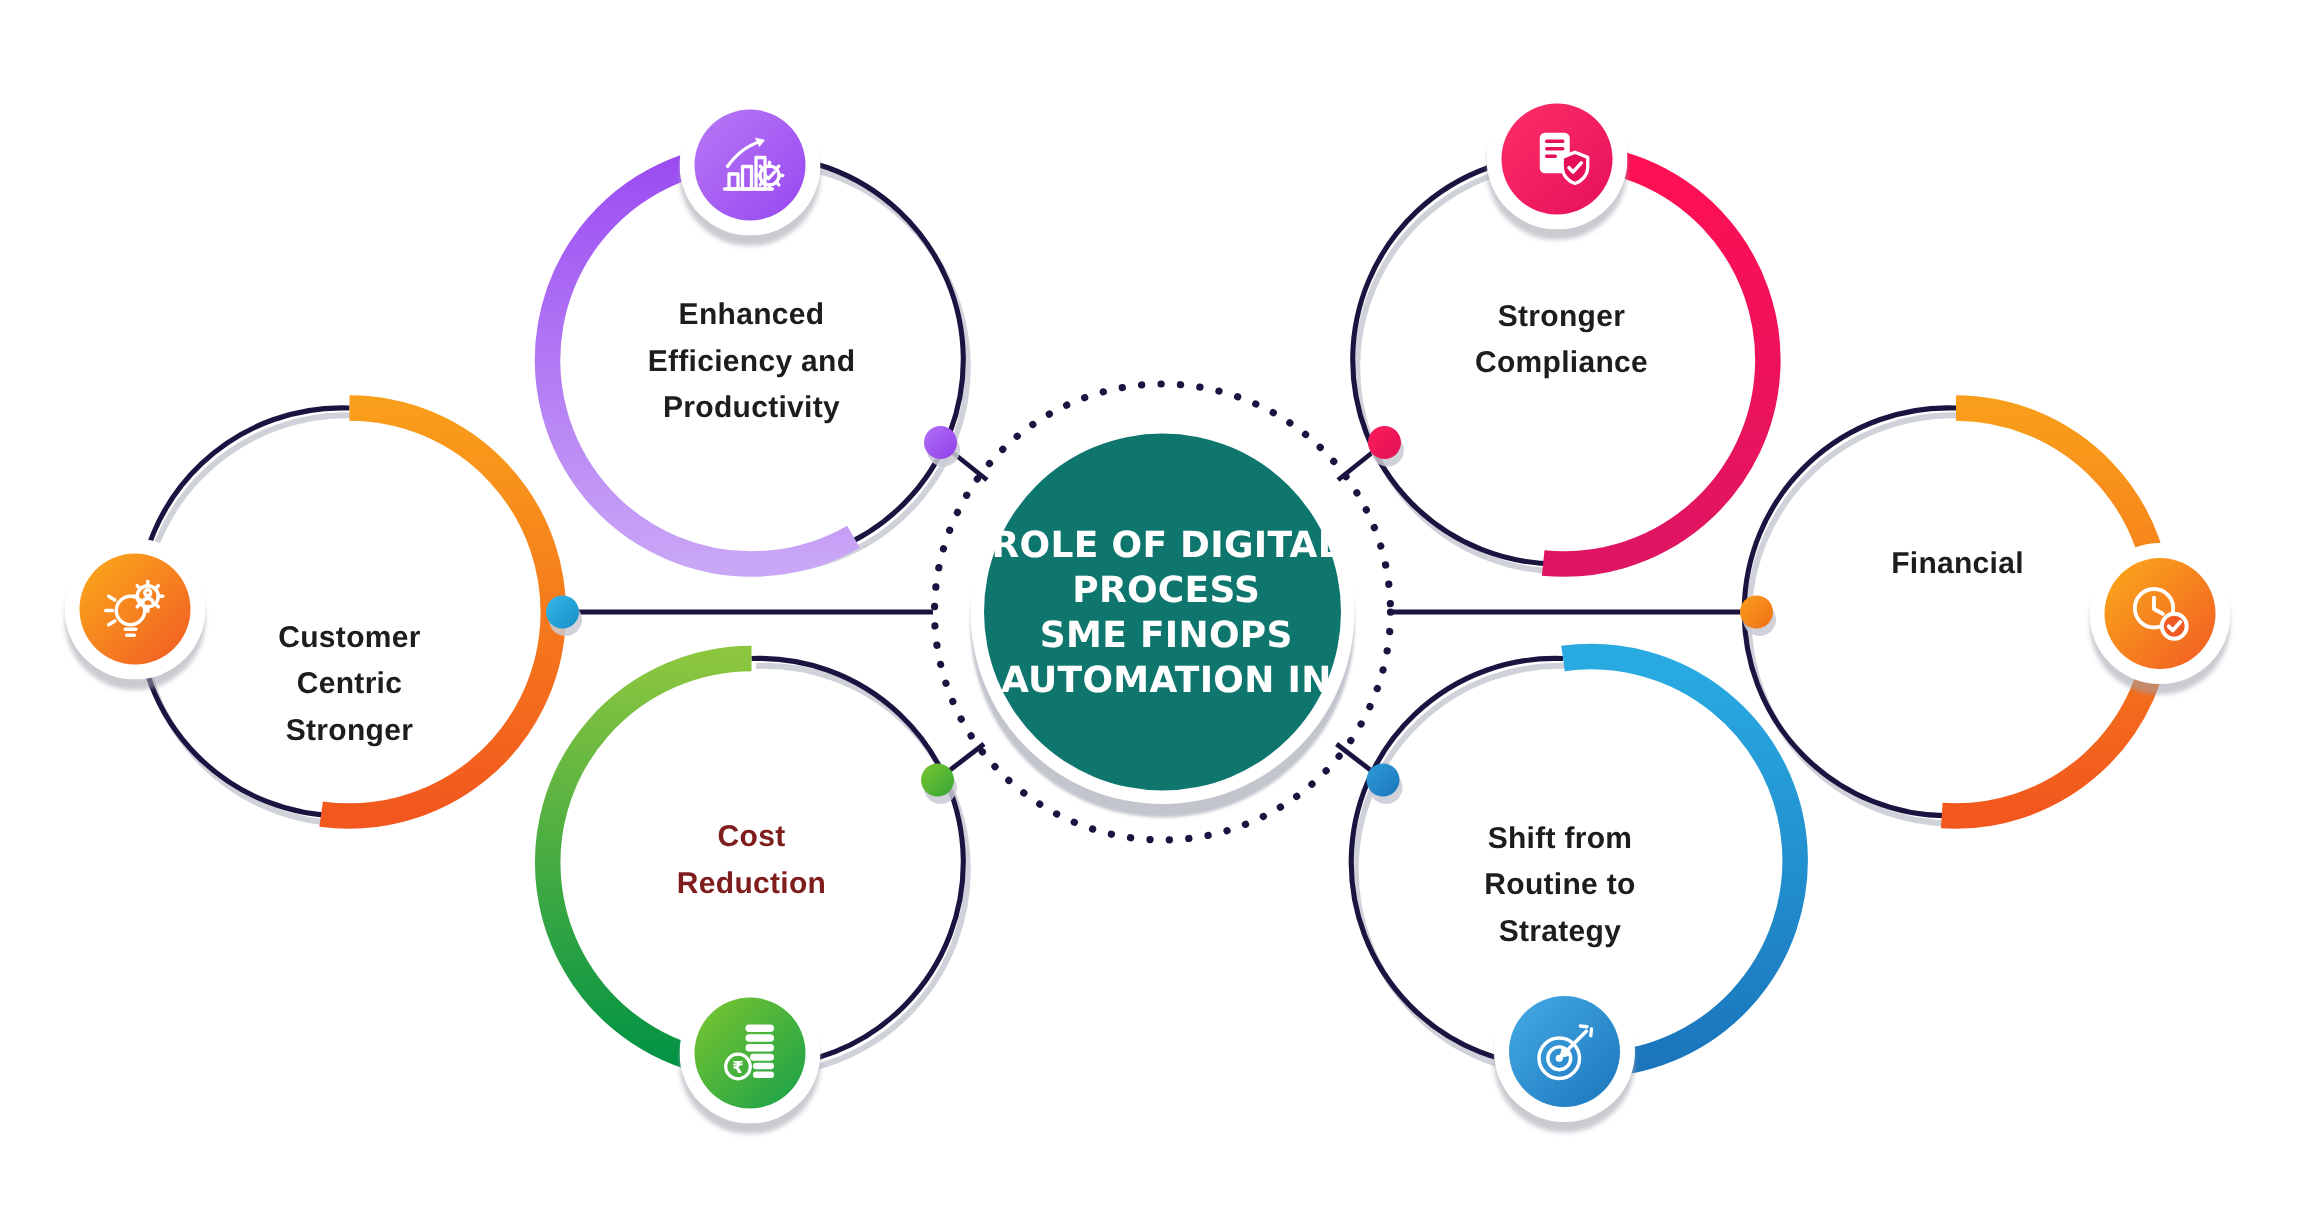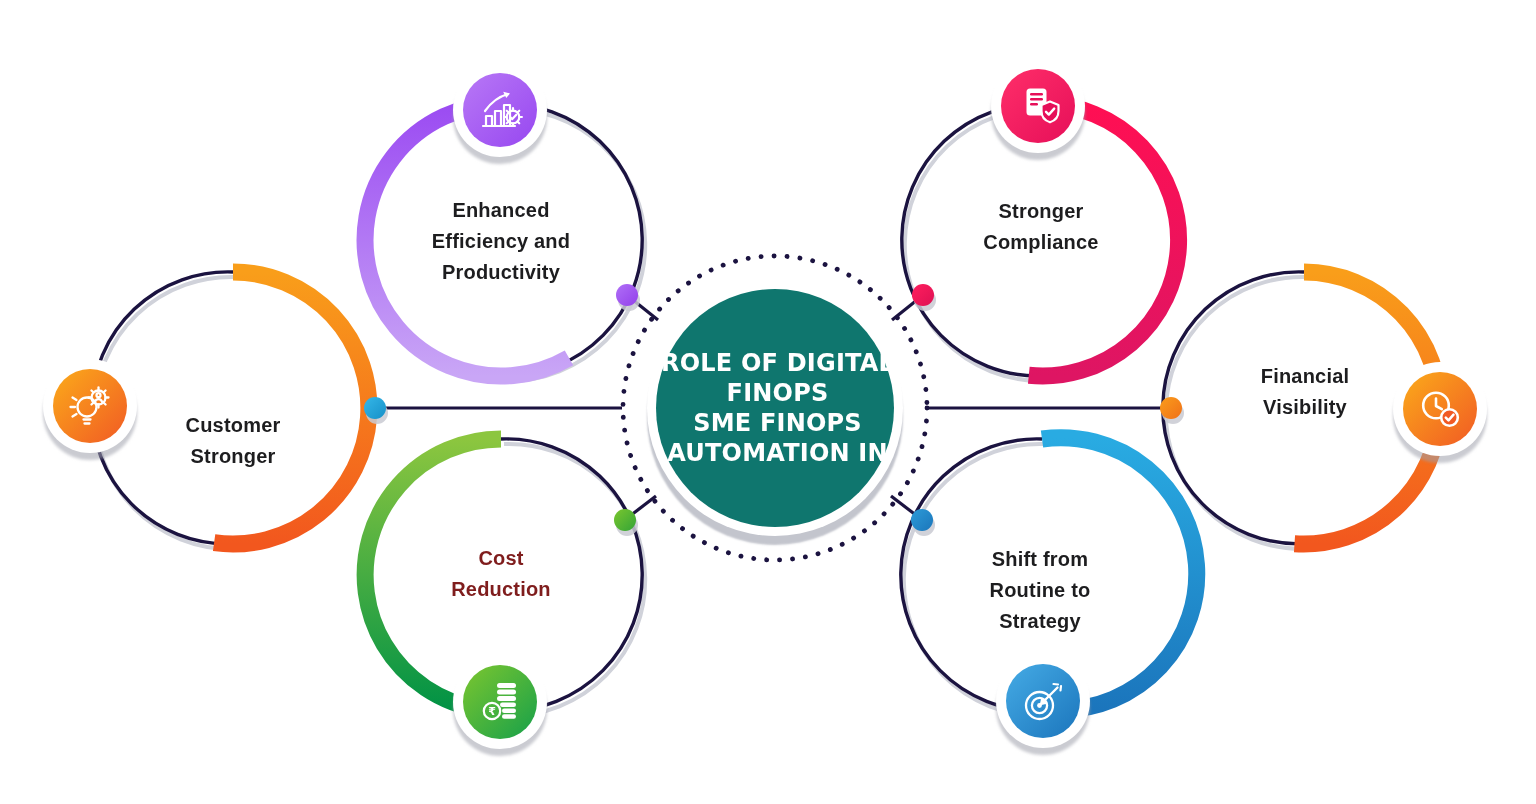--- a/index.html
+++ b/index.html
@@ -120,20 +120,21 @@
       </linearGradient>
         </defs>
       <path d="M152 16 A136 136 0 1 0 147.3 287.9" transform="translate(3,5)" stroke="#d0d2da" stroke-width="4" fill="none"></path>
       <path d="M152 16 A136 136 0 1 0 147.3 287.9" style="stroke:var(--navy,#1B1340)" stroke-width="3.4" fill="none"></path>
       <path d="M152 16 A136 136 0 1 1 142.5 287.7" stroke="url(#rg5)" stroke-width="17" fill="none"></path>
     </svg>
   </div>
 
   <div class="label" style="left: 113px; top: 362px; color: rgb(29, 29, 31); margin-top: 48px;">
     <div>Customer</div>
+    <div>Centric</div>
     <div>Stronger</div>
   </div>
   <div class="label" style="left: 381px; top: 195px; color: rgb(29, 29, 31);">
     <div>Enhanced</div>
     <div>Efficiency and</div>
     <div>Productivity</div>
   </div>
   <div class="label" style="left: 381px; top: 543px; color: #7f1d1d;">
     <div>Cost</div>
     <div>Reduction</div>
@@ -142,28 +143,27 @@
     <div>Stronger</div>
     <div>Compliance</div>
   </div>
   <div class="label" style="left: 920px; top: 544px; color: rgb(29, 29, 31);">
     <div>Shift from</div>
     <div>Routine to</div>
     <div>Strategy</div>
   </div>
   <div class="label" style="left: 1185px; top: 361px; color: rgb(29, 29, 31);">
     <div>Financial</div>
-    <div>Visibility</div>
   </div>
 
   <div class="center-white"></div>
   <div class="center-core" style="background: #0f766e; color: rgb(255, 255, 255); justify-content: flex-end;">
     <div class="center-title">
       <div>ROLE OF DIGITAL</div>
-      <div>FINOPS</div>
+      <div>PROCESS</div>
       <div>SME FINOPS</div>
       <div>AUTOMATION IN</div>
     </div>
   </div>
 
   <div class="badge" style="left: 43px; top: 359px; --c1: #F99E1A; --c2: #F2571E; --b1: #FBAB1A; --b2: #F15A24; --d1: #35B7E8; --d2: #1690C8;">
     <svg viewBox="0 0 94 94" width="94" height="94">
       <defs>
           <linearGradient id="bg0" x1="0" y1="0" x2="1" y2="1">
         <stop offset="0" style="stop-color:var(--b1)"></stop>

